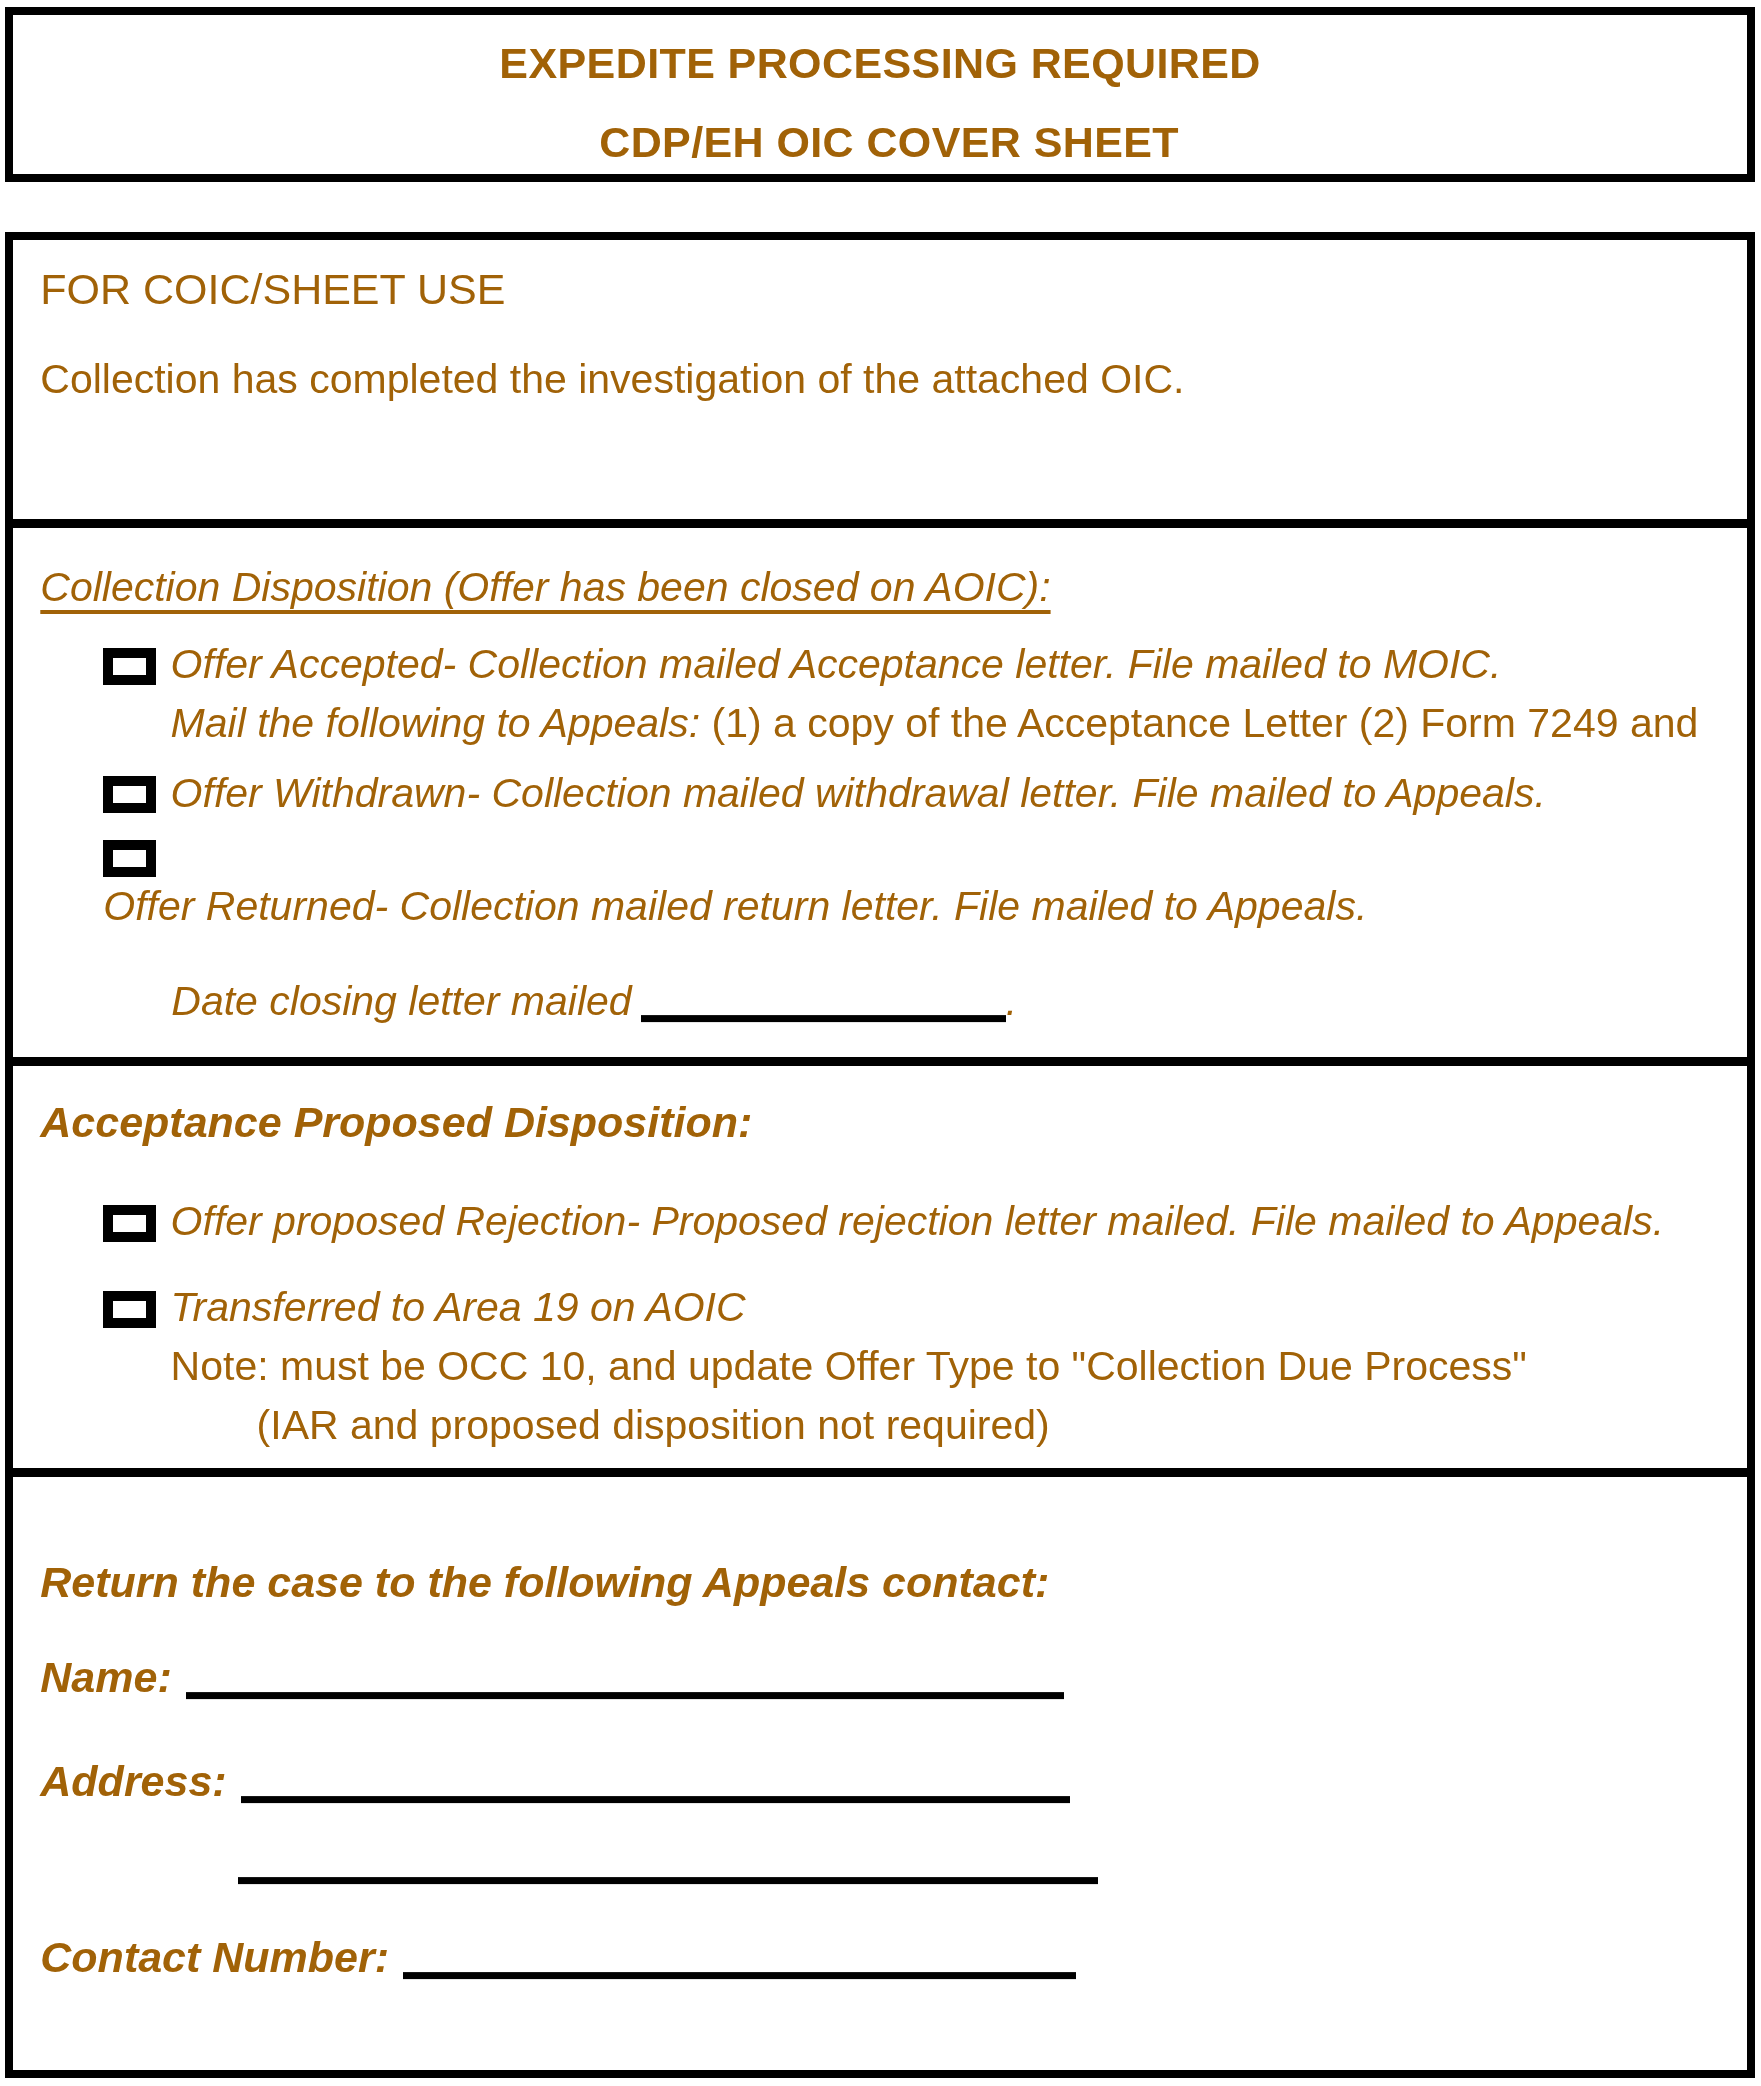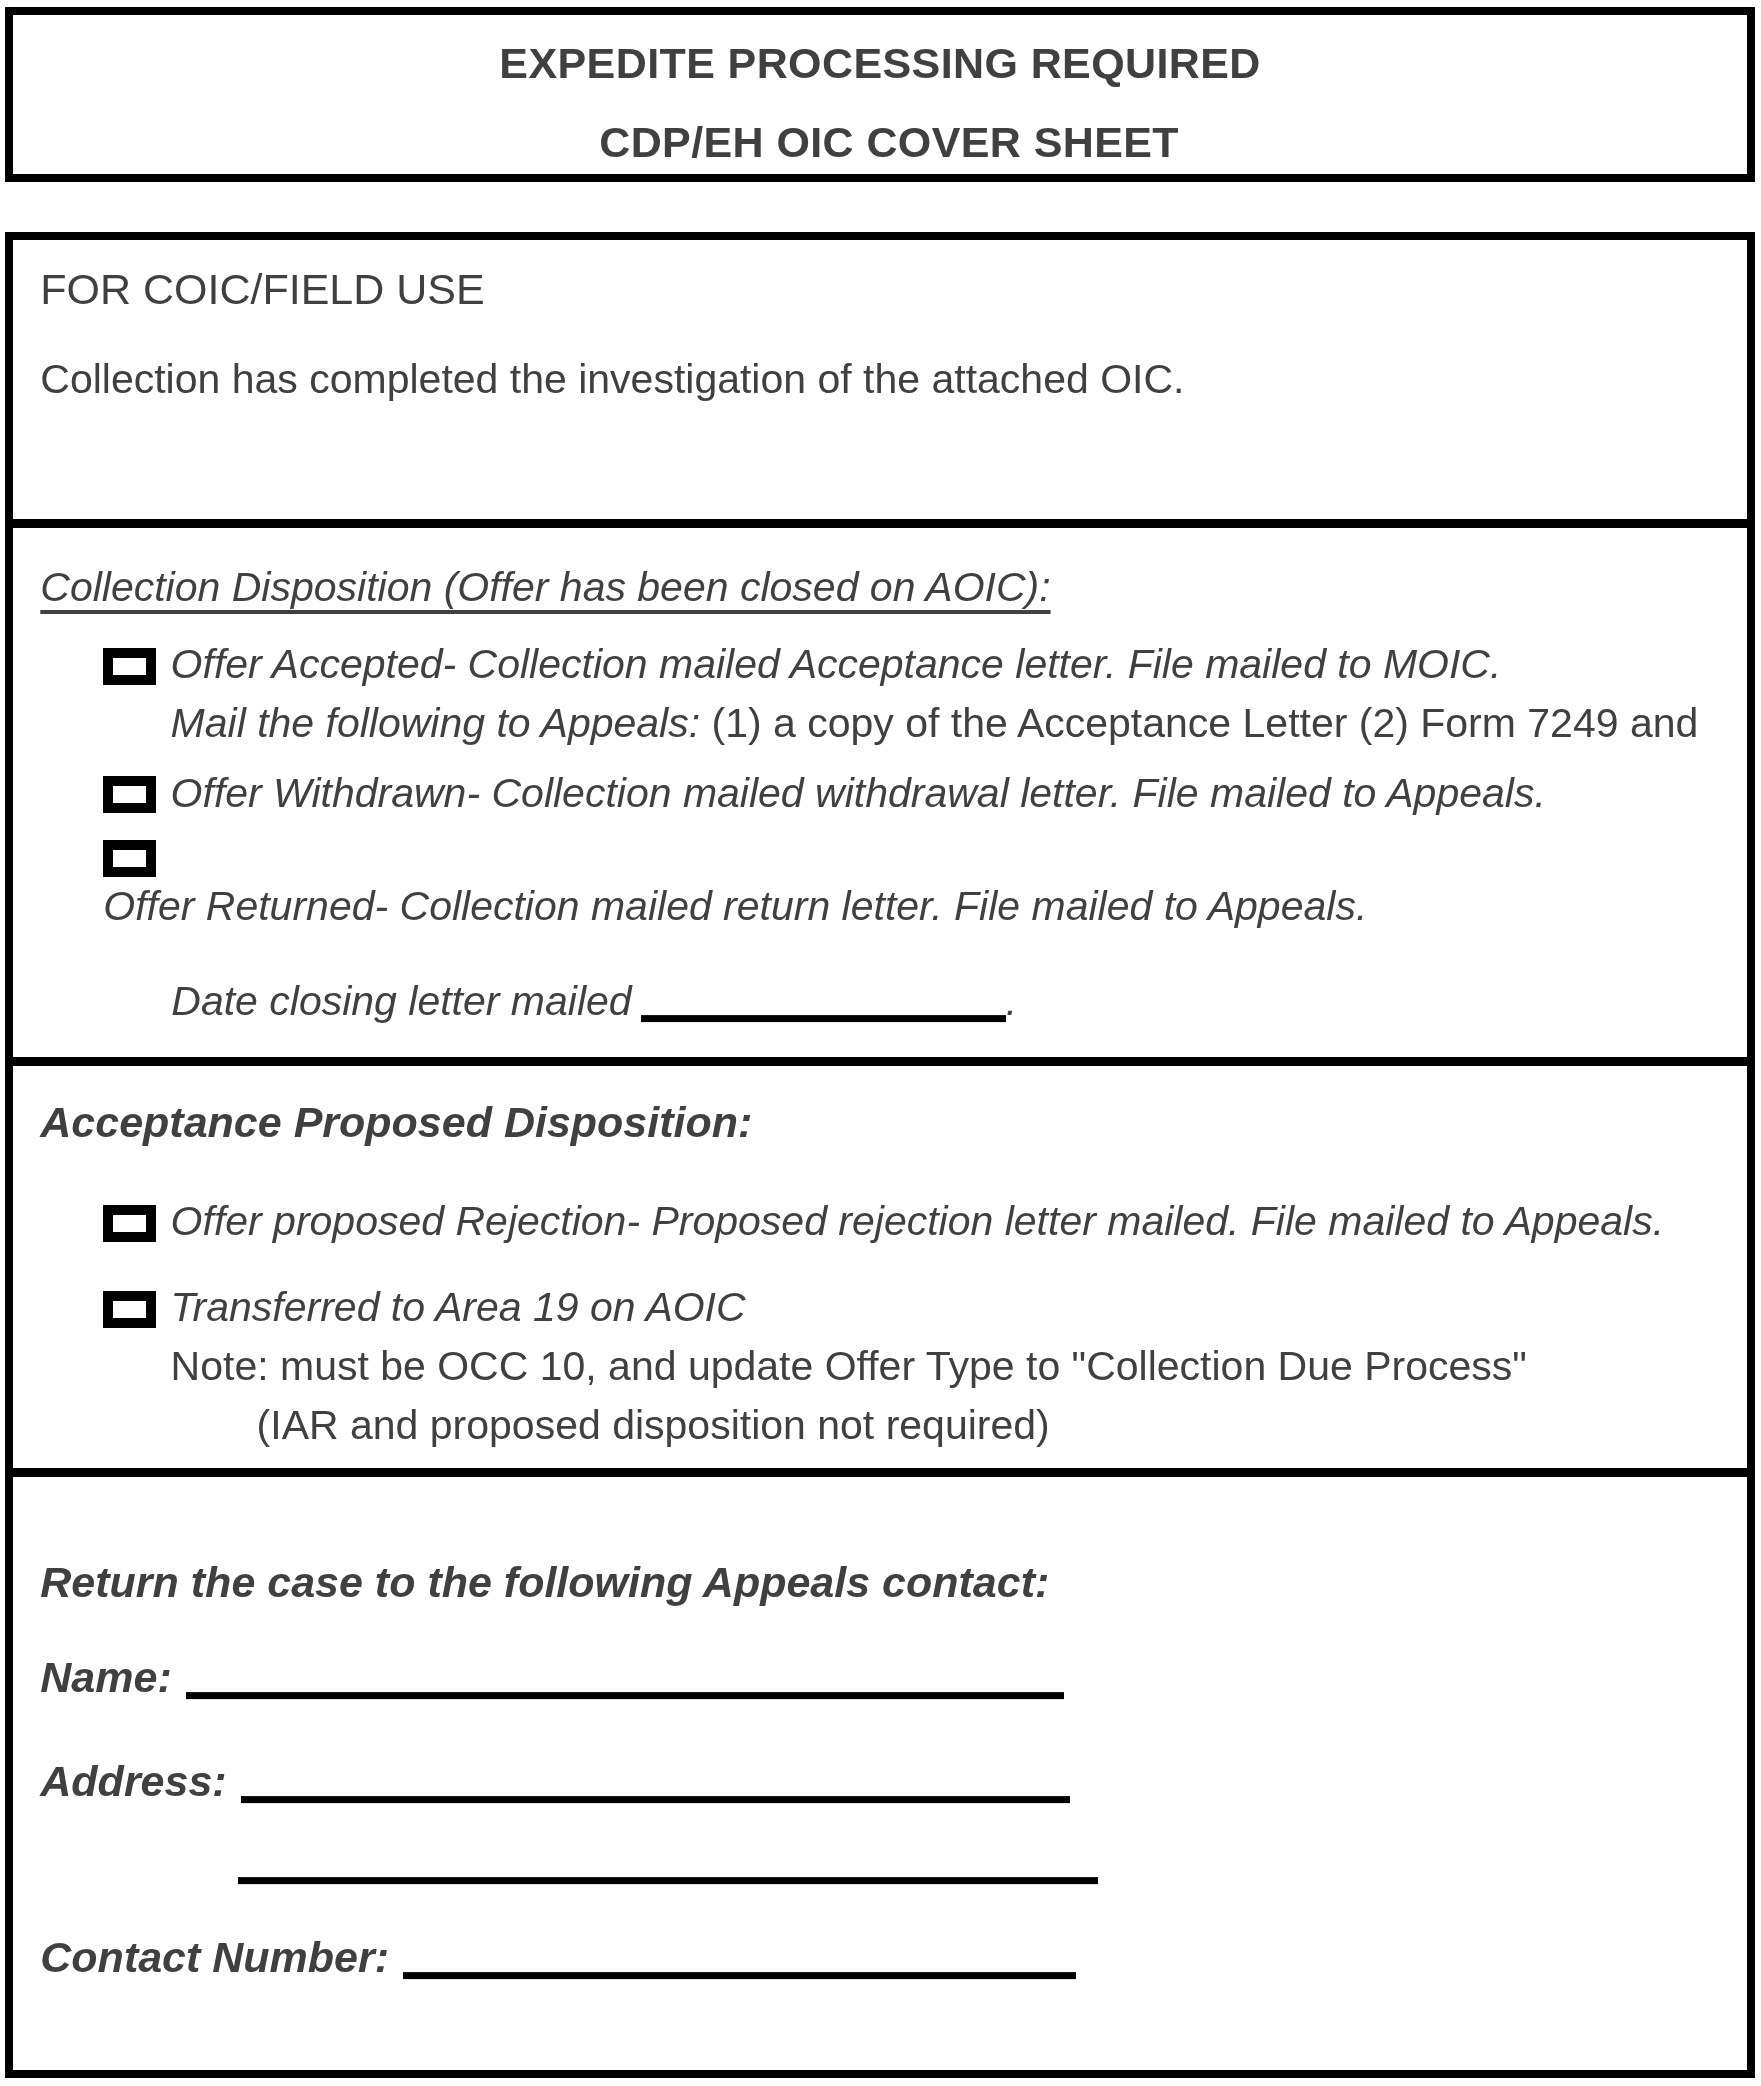--- a/index.html
+++ b/index.html
@@ -1,20 +1,20 @@
 <!DOCTYPE html>
 <html style="font-size:14.3px"><head>
 <meta charset="utf-8">
 <style>
   html,body { margin:0; padding:0; background:#ffffff; }
   #page {
     position:relative;
     width:1762px; height:2087px;
     background:#ffffff;
-    color:#404040;
+    color:#a16207;
     font-family:"Liberation Sans","DejaVu Sans",sans-serif;
     overflow:hidden;
   }
 
   
   .header-box {
     position:absolute; left:5.3px; right:7.1px; top:7.1px; height:175px;
     border:8px solid #000; box-sizing:border-box;
     text-align:center;
   }
@@ -107,21 +107,21 @@
 <div id="page">
 
   <div class="header-box">
     <div class="header-line1">EXPEDITE PROCESSING REQUIRED</div>
     <div class="header-line2">CDP/EH OIC COVER SHEET</div>
   </div>
 
   <div class="body-box">
 
     <div class="section sec-coic">
-      <div class="coic-title">FOR COIC/FIELD USE</div>
+      <div class="coic-title">FOR COIC/SHEET USE</div>
       <div class="t coic-text">Collection has completed the investigation of the attached OIC.</div>
     </div>
 
     <div class="section sec-divider sec-disposition">
       <div class="t disp-heading">Collection Disposition (Offer has been closed on AOIC):</div>
 
       <div class="check-item t" style="margin-top:18px;">
         <div class="checkbox"></div>
         <div class="check-text">
           <div>Offer Accepted- Collection mailed Acceptance letter. File mailed to MOIC.</div>

